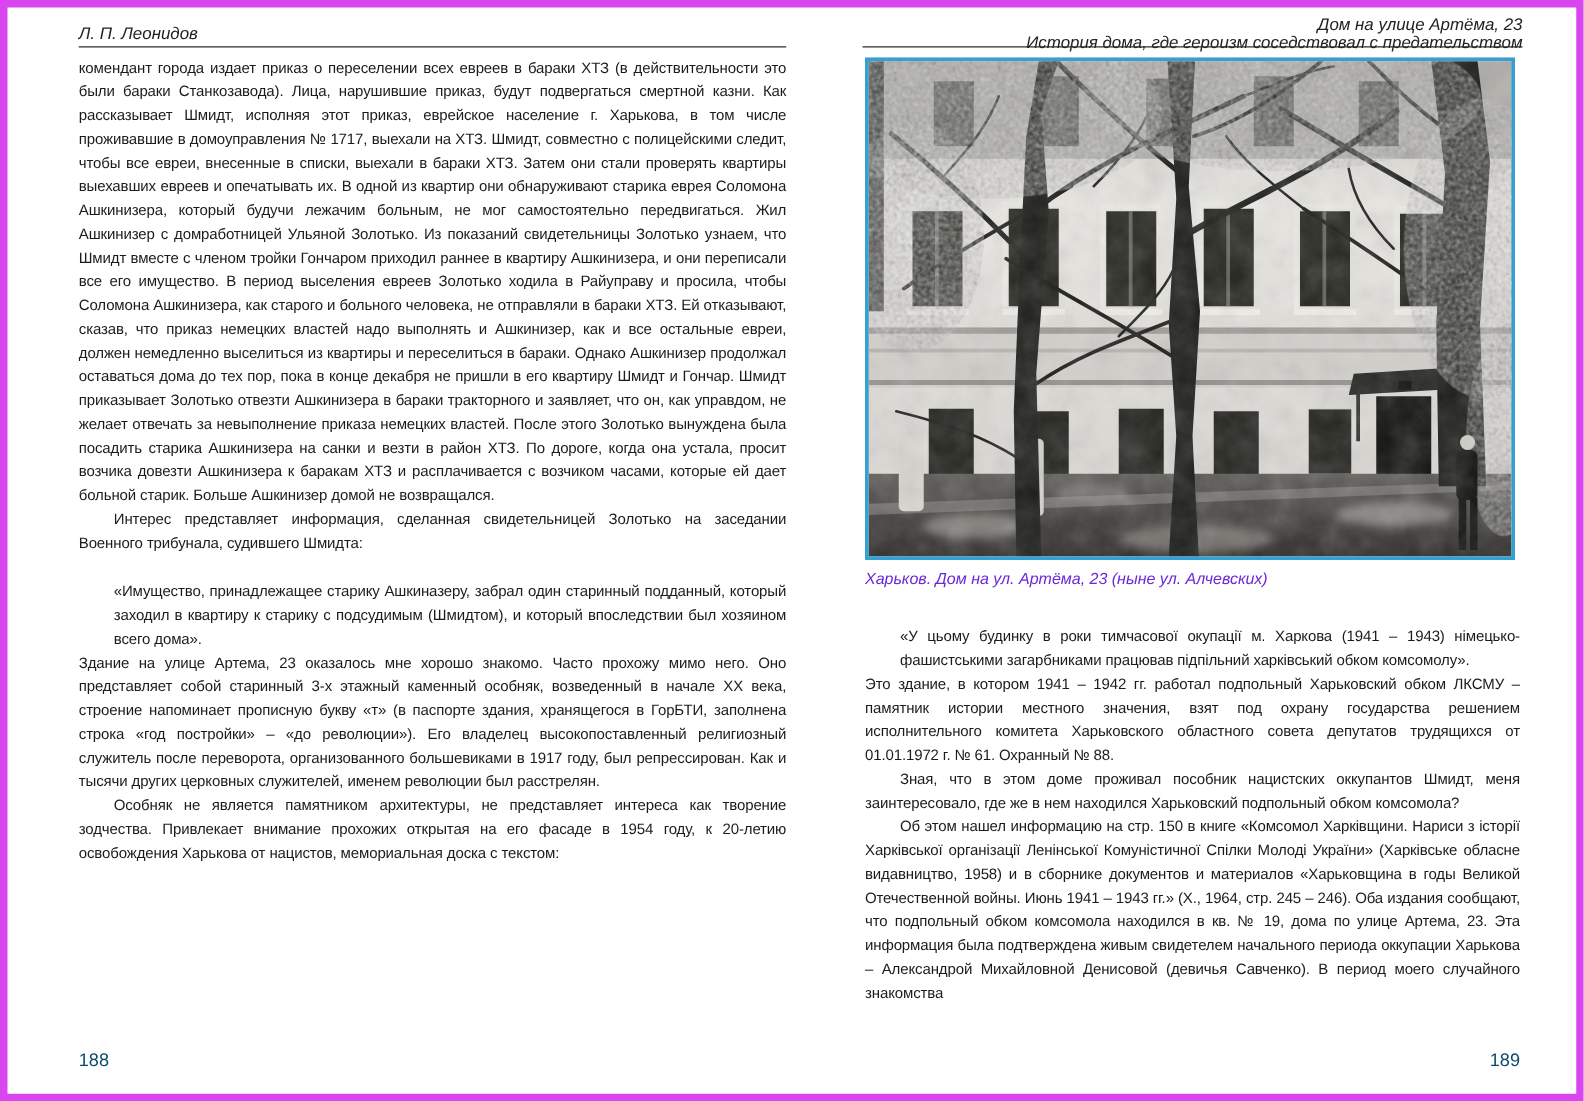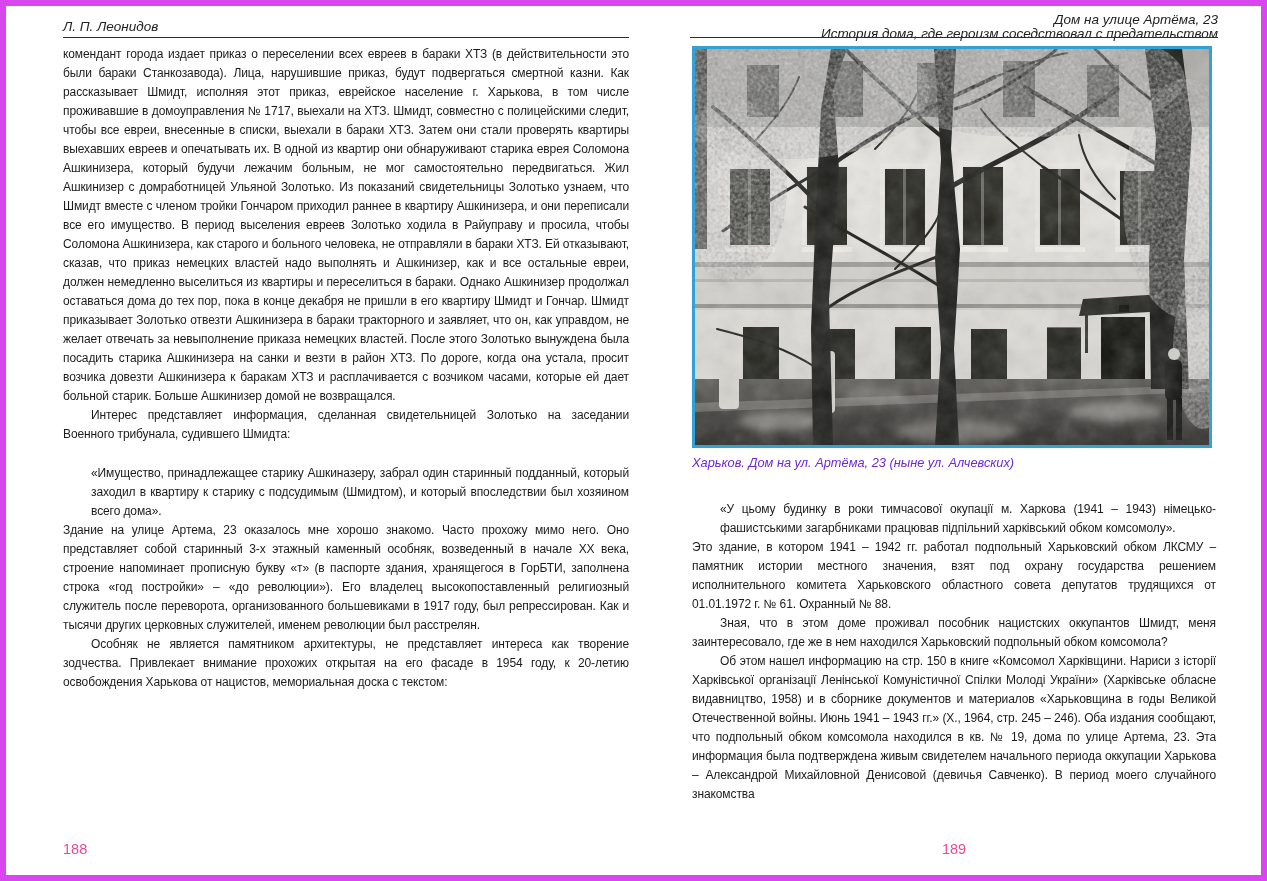--- a/index.html
+++ b/index.html
@@ -20,23 +20,23 @@
   .para { margin:0; font-size:12px; line-height:19px; text-align:justify; hyphens:auto; letter-spacing:-0.1px; }
   .para.indent { text-indent:28px; }
   .para.quote  { padding-left:28px;margin-top:20px; }
 
   
   .photo-frame { position:absolute; left:686px; top:40px; width:514px; height:396px; border:3px solid #35a0d2; background:#d8d7d3; }
   .photo-frame svg { display:block; }
   .photo-caption { position:absolute; left:686px; top:449px; width:524px; font-size:12.8px; font-style:italic; color:#6d28d9; }
 
   
-  .pagenum { position:absolute; top:835px; font-size:14.5px; color:#ec4899; }
+  .pagenum { position:absolute; top:835px; font-size:14.5px; color:#0c4a6e; }
   .pagenum.left  { left:57px; }
-  .pagenum.right { left:686px; width:524px; text-align:center; }
+  .pagenum.right { left:686px; width:524px; text-align:right; }
 </style>
 </head>
 <body>
 
 <div class="spread">
 
   <div class="runhead-left">Л. П. Леонидов</div>
   <div class="head-rule left"></div>
 
   <div class="col-left">

